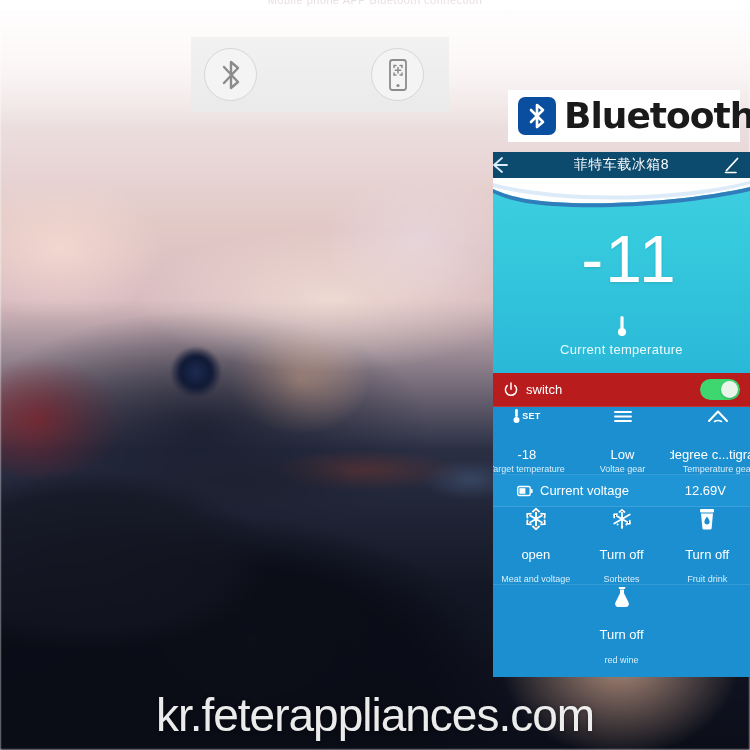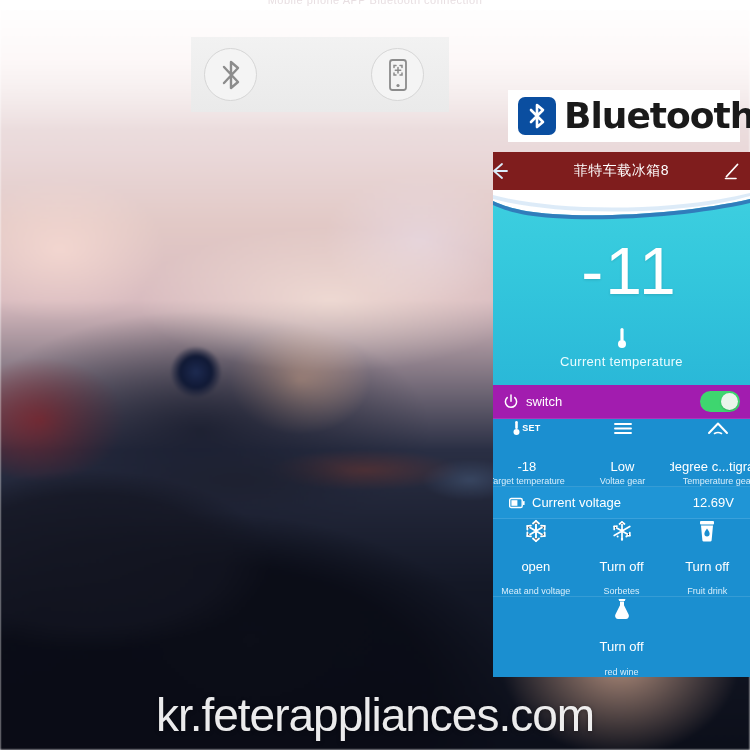--- a/index.html
+++ b/index.html
@@ -90,21 +90,21 @@
   
   #app {
     position:absolute; left:493px; top:152px; width:257px; height:525px;
     overflow:hidden; z-index:8;
     background:#1b8fd0;
     font-family:"Liberation Sans", sans-serif;
   }
 
   
   #app-header {
-    position:relative; height:38px; background:#7f1d1d;
+    position:relative; height:26px; background:#0c4a6e;
     display:flex; align-items:center; justify-content:center;
   }
   #app-header .title {
     font-size:14px; color:#ffffff; letter-spacing:.5px;
   }
   #back-arrow {
     position:absolute; left:-6px; top:50%; transform:translateY(-50%);
     width:22px; height:22px;
   }
   #edit-pencil {
@@ -131,21 +131,21 @@
   #thermo-icon {
     position:absolute; left:50%; top:136px; transform:translateX(-50%);
   }
   #temp-label {
     position:absolute; left:0; right:0; top:164px;
     text-align:center; color:#eafcff; font-size:13px; letter-spacing:.3px;
   }
 
   
   #switch-row {
-    height:34px; background:#a21caf;
+    height:34px; background:#b91c1c;
     display:flex; align-items:center; padding:0 10px;
     border-bottom:1px solid rgba(255,255,255,.12);
   }
   #switch-row .pw { margin-right:7px; display:flex; }
   #switch-row .lbl { color:#ffffff; font-size:13px; flex:1; }
   #toggle {
     width:40px; height:21px; border-radius:11px; background:#3ed66f;
     position:relative; flex:0 0 auto;
   }
   #toggle .knob {
@@ -174,21 +174,21 @@
   #gear-row .cell.shifted { margin-left:-14px; }
   #gear-row .cell.shifted-r { margin-right:-16px; }
   .set-badge { display:flex; align-items:center; gap:2px; }
   .set-badge .txt {
     font-size:9px; font-weight:bold; color:#ffffff; letter-spacing:.3px;
   }
 
   
   #volt-row {
     height:32px; background:#1f95d6;
-    display:flex; align-items:center; padding:0 16px;
+    display:flex; align-items:center; padding:0 24px;
     border-bottom:1px solid rgba(255,255,255,.12);
   }
   #volt-row .bat { margin-right:7px; display:flex; }
   #volt-row .lbl { color:#ffffff; font-size:13px; flex:1; }
   #volt-row .val { color:#ffffff; font-size:13px; }
 
   
   #mode-row-1, #mode-row-2 {
     background:#1b8fd0; display:flex;
   }

